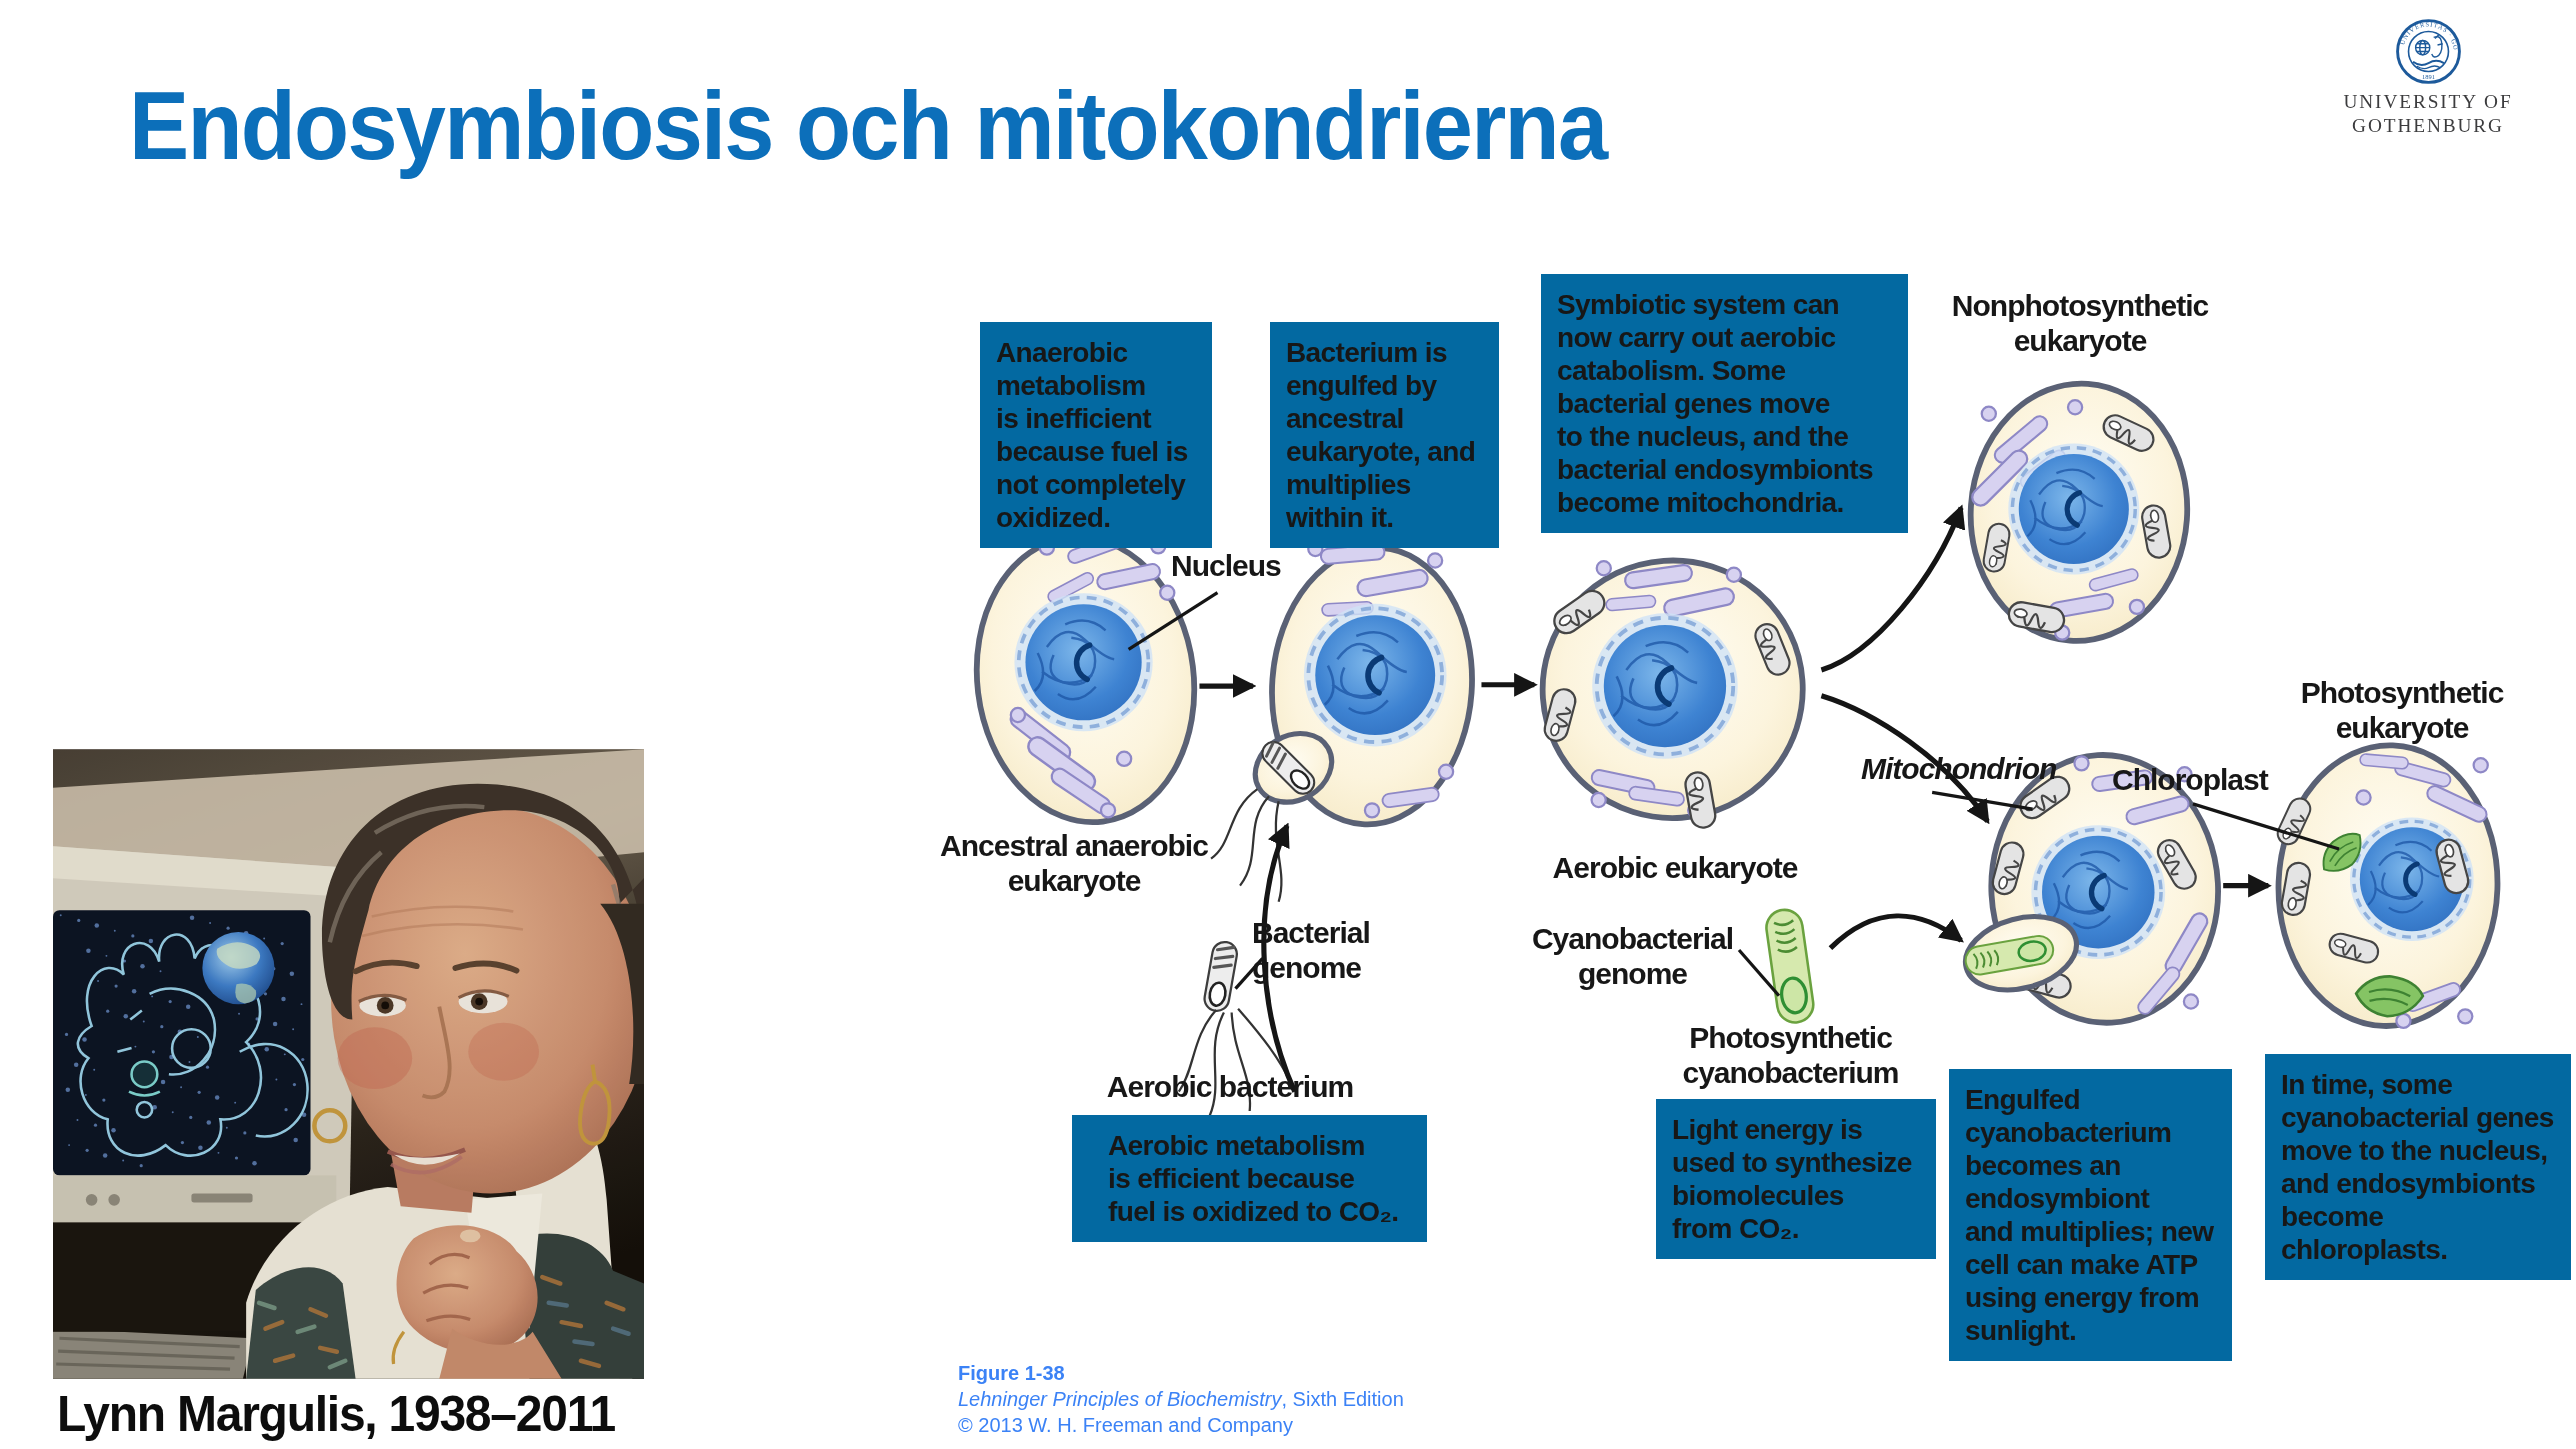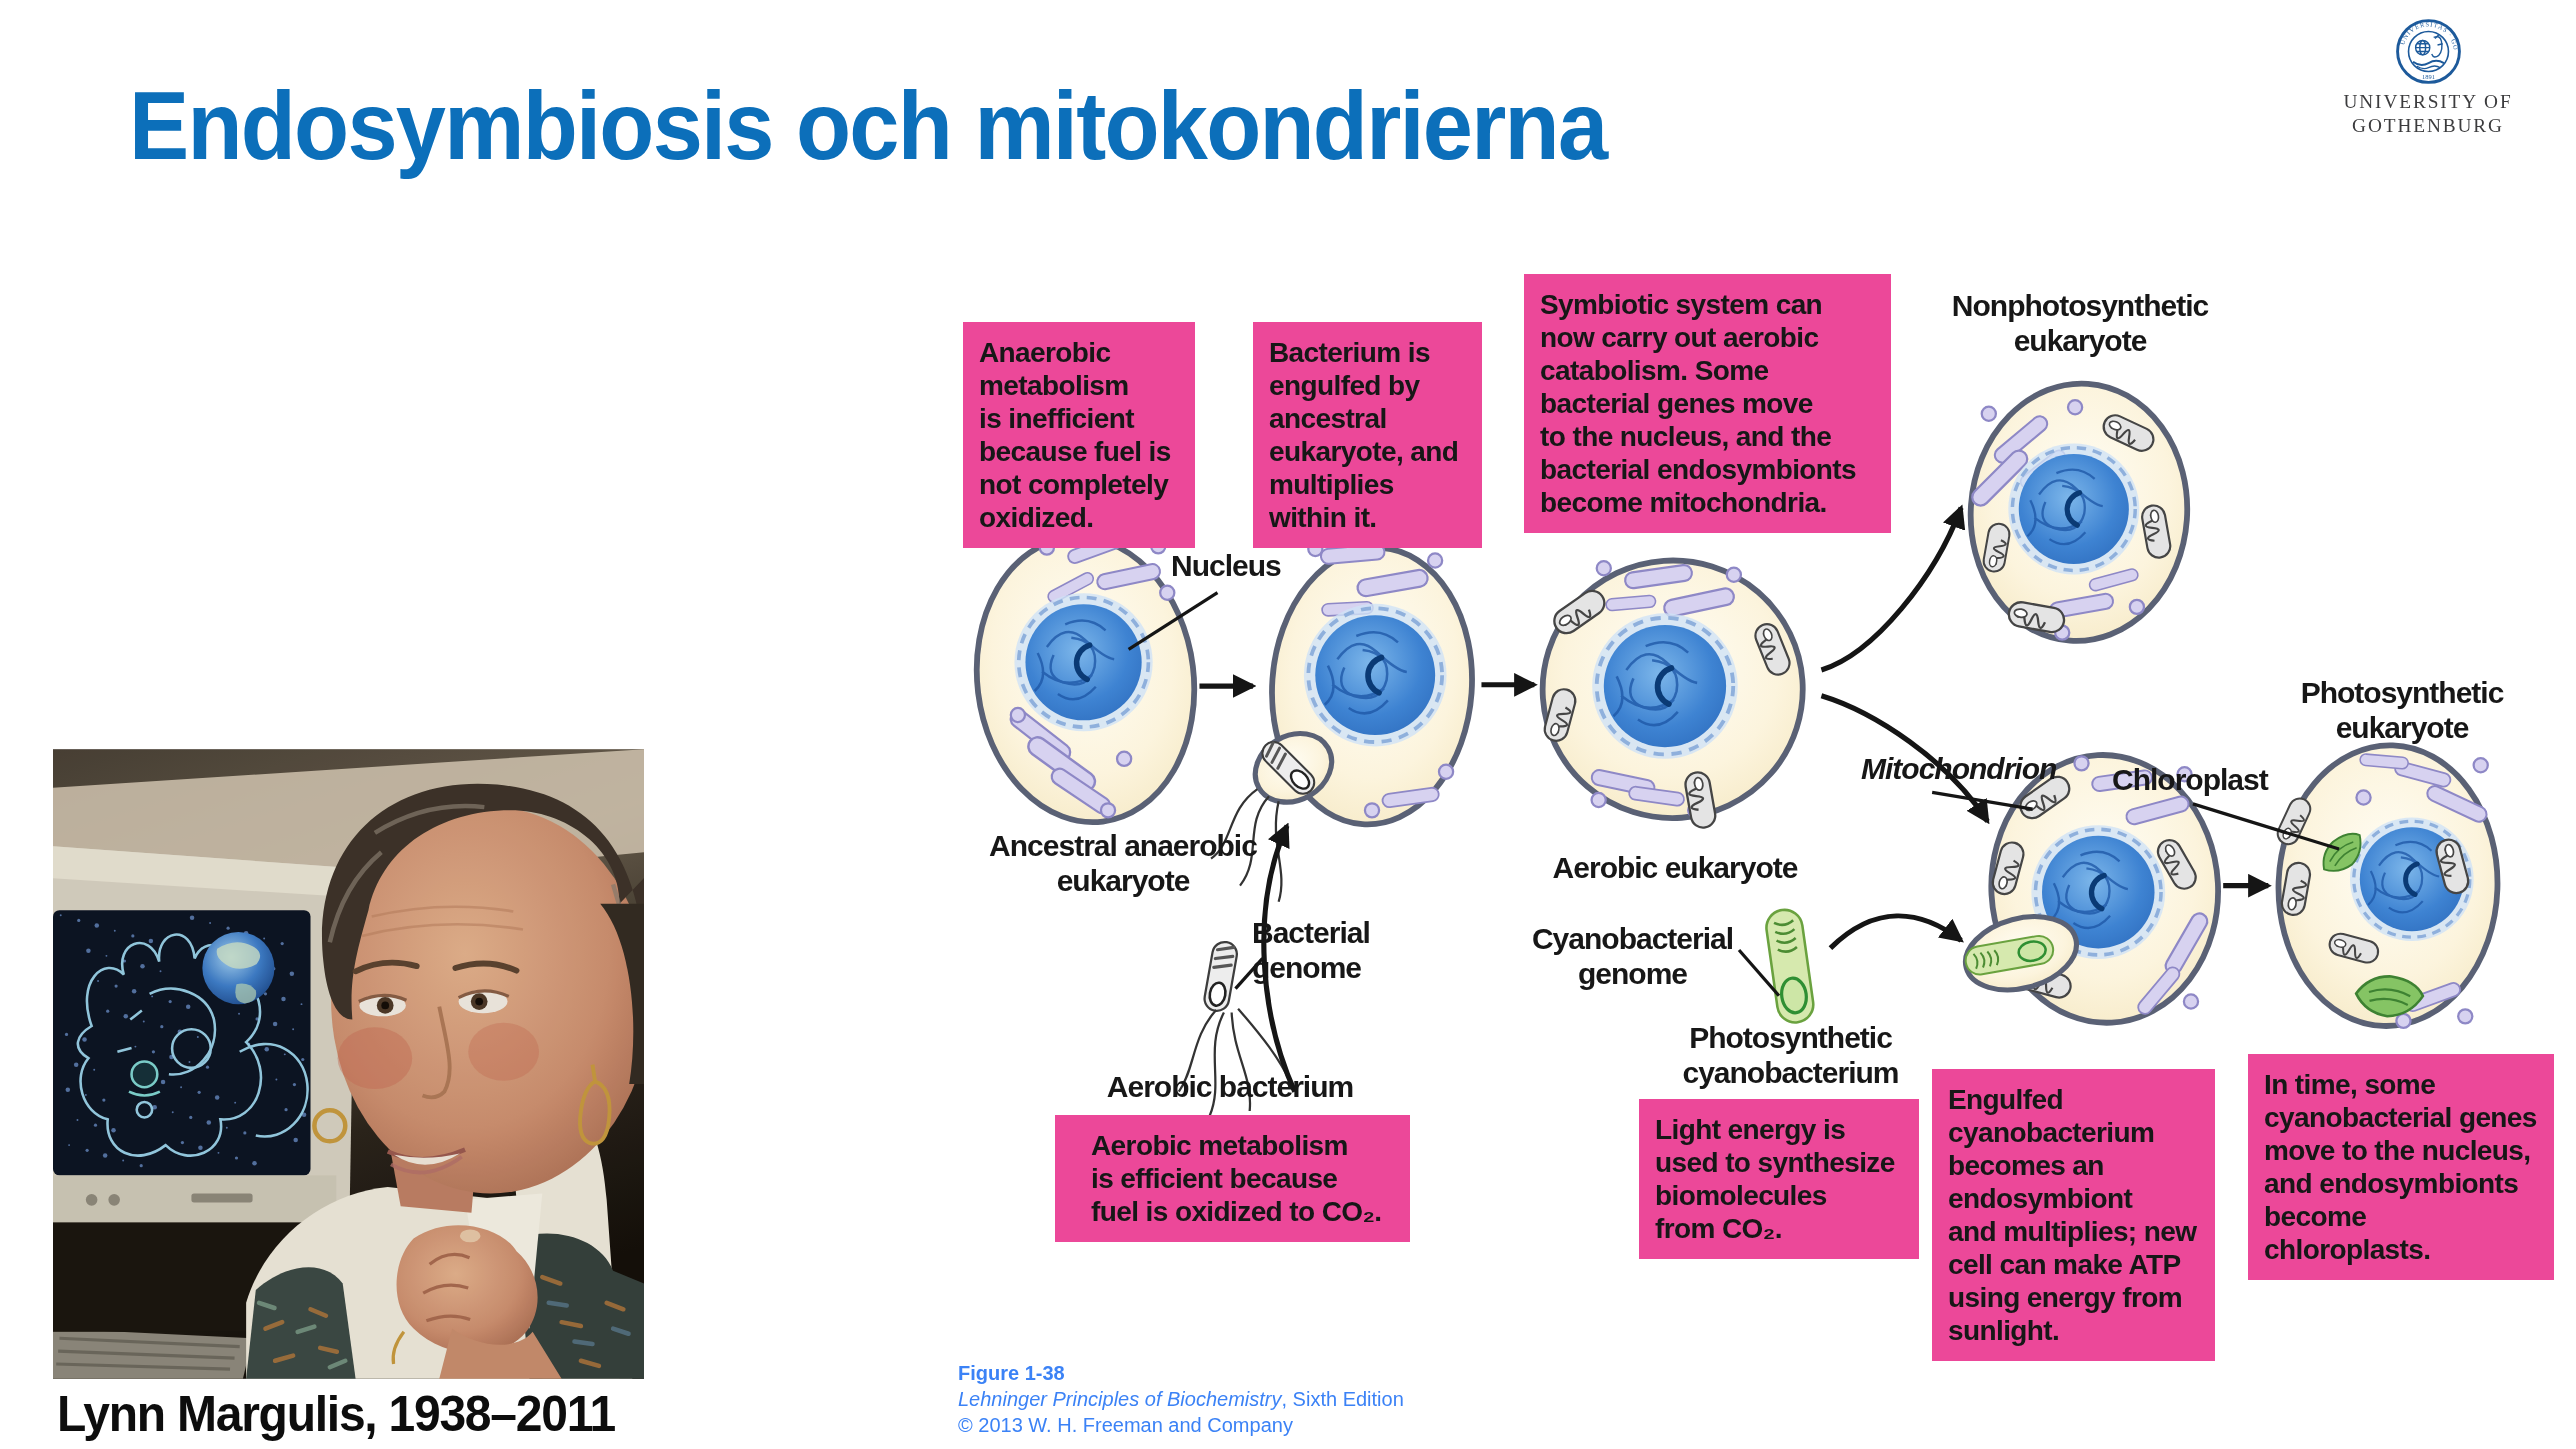--- a/index.html
+++ b/index.html
@@ -14,37 +14,37 @@
   .logo .seal{display:block;margin:0 auto;}
   .logo .uni{font-family:"Liberation Serif",serif;font-size:19.3px;letter-spacing:1.9px;
              color:#3c3c3e;line-height:24px;margin-top:5.2px;white-space:pre-line;}
   
   .photo{position:absolute;left:53px;top:749px;width:591px;height:630px;}
   .photo-caption{position:absolute;left:57px;top:1385px;width:618px;font-size:50px;
                  font-weight:700;color:#0d0d0d;letter-spacing:-1.3px;white-space:nowrap;
                  transform:scaleX(.96);transform-origin:left top;}
   
   .dg{position:absolute;left:902px;top:245px;width:1674px;height:1159px;}
-  .callout{position:absolute;background:#ec4899;color:#171717;font-weight:700;
+  .callout{position:absolute;background:#0369a1;color:#171717;font-weight:700;
            font-size:28px;line-height:1.18;letter-spacing:-0.6px;padding:14px 16px;
-           white-space:pre-line;}
+           white-space:pre-line;margin-left:17px;}
   .dlabel{position:absolute;color:#171717;font-weight:700;font-size:30px;
           line-height:1.16;letter-spacing:-1px;white-space:pre-line;}
   .center{text-align:center;}
   
   #b1{left:963px;top:322px;width:200px;}
   #b2{left:1253px;top:322px;width:197px;}
   #b3{left:1524px;top:274px;width:335px;}
   #b4{left:1055px;top:1115px;width:303px;padding-left:36px;}
   #b5{left:1639px;top:1099px;width:248px;}
   #b6{left:1932px;top:1069px;width:251px;}
   #b7{left:2248px;top:1054px;width:274px;}
   
   #l-nucleus{left:1171px;top:549px;}
-  #l-ancestral{left:930px;top:829px;width:386px;text-align:center;}
+  #l-ancestral{left:881px;top:829px;width:386px;text-align:center;}
   #l-bgenome{left:1252px;top:916px;}
   #l-abact{left:1056px;top:1070px;width:348px;}
   #l-aeuk{left:1501px;top:851px;width:348px;}
   #l-nonphoto{left:1906px;top:289px;width:348px;}
   #l-cgenome{left:1507px;top:922px;width:251px;}
   #l-pcyano{left:1623px;top:1021px;width:335px;}
   #l-mito{left:1861px;top:752px;font-style:italic;}
   #l-chloro{left:2112px;top:763px;}
   #l-peuk{left:2241px;top:676px;width:322px;}
   

